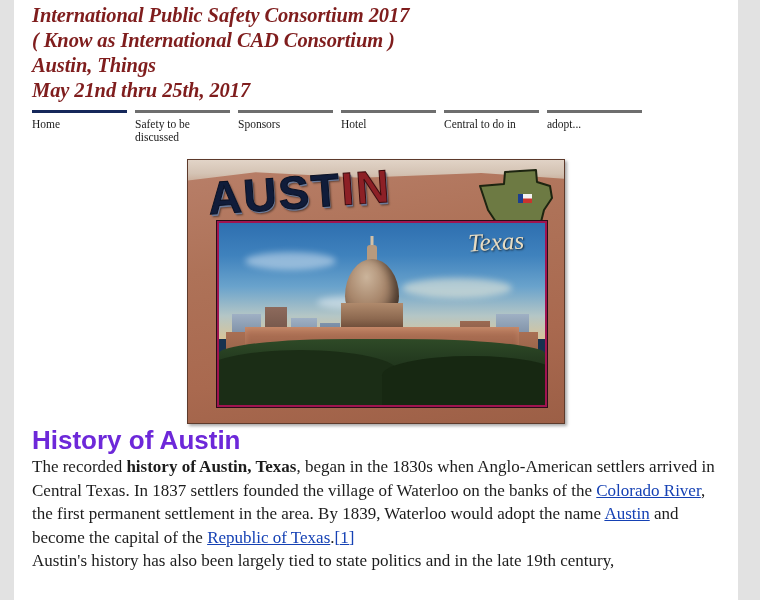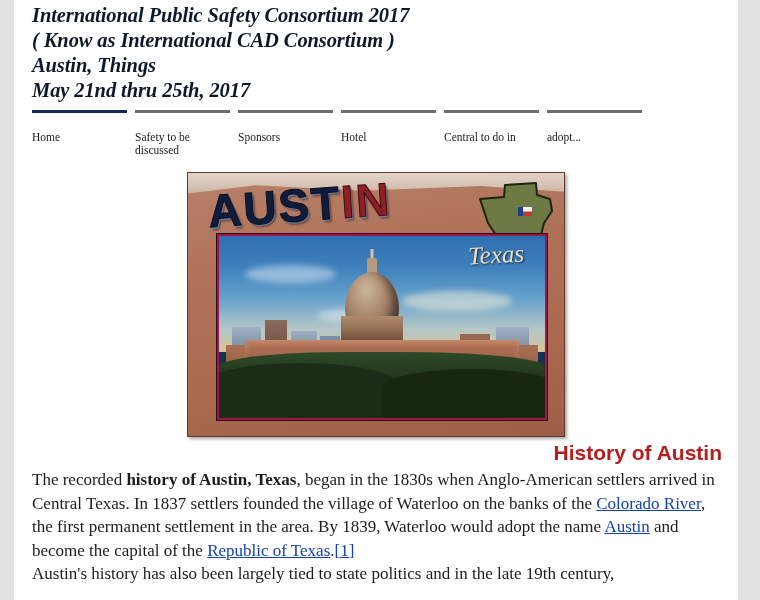--- a/index.html
+++ b/index.html
@@ -34,36 +34,36 @@
   
   #site-header {
     padding: 3px 0 0 18px;
   }
   .head-line {
     font-family: "Liberation Serif", serif;
     font-weight: bold;
     font-style: italic;
     font-size: 20.5px;
     line-height: 25px;
-    color: #0f172a;
+    color: #7f1d1d;
     white-space: nowrap;
     letter-spacing: -0.1px;
   }
 
   
   #main-nav {
     margin: 7px 0 0 18px;
     display: flex;
     width: 700px;
     align-items: flex-start;
   }
   .nav-item {
     width: 103px;
     flex: 0 0 103px;
-    padding-top: 18px;
+    padding-top: 5px;
     border-top: 3px solid #6e6e6e;
     margin-right: 0px;
     cursor: pointer;
   }
   .nav-item.active {
     border-top-color: #15285a;
   }
   .nav-label {
     font-family: "Liberation Serif", serif;
     font-size: 11.5px;
@@ -233,26 +233,26 @@
   #photo .lawn {
     position:absolute; left: 40%; bottom: 0; width: 16%; height: 18%;
     background: linear-gradient(180deg, rgba(90,110,60,0.55), rgba(40,55,30,0.2));
   }
 
   
   #article {
     padding: 0 16px 0 18px;
   }
   #article-heading {
-    text-align: right;
+    text-align: left;
     font-family: "Liberation Sans", sans-serif;
     font-weight: bold;
-    font-size: 21px;
+    font-size: 26px;
     line-height: 26px;
-    color: #b91c1c;
+    color: #6d28d9;
     margin: 0 0 2px 0;
   }
   .para {
     font-family: Liberation Serif, serif;
     font-size: 17px;
     line-height: 23.5px;
     color: #1c1c1c;
     margin: 0;
   }
   .para b { font-weight: bold; }

